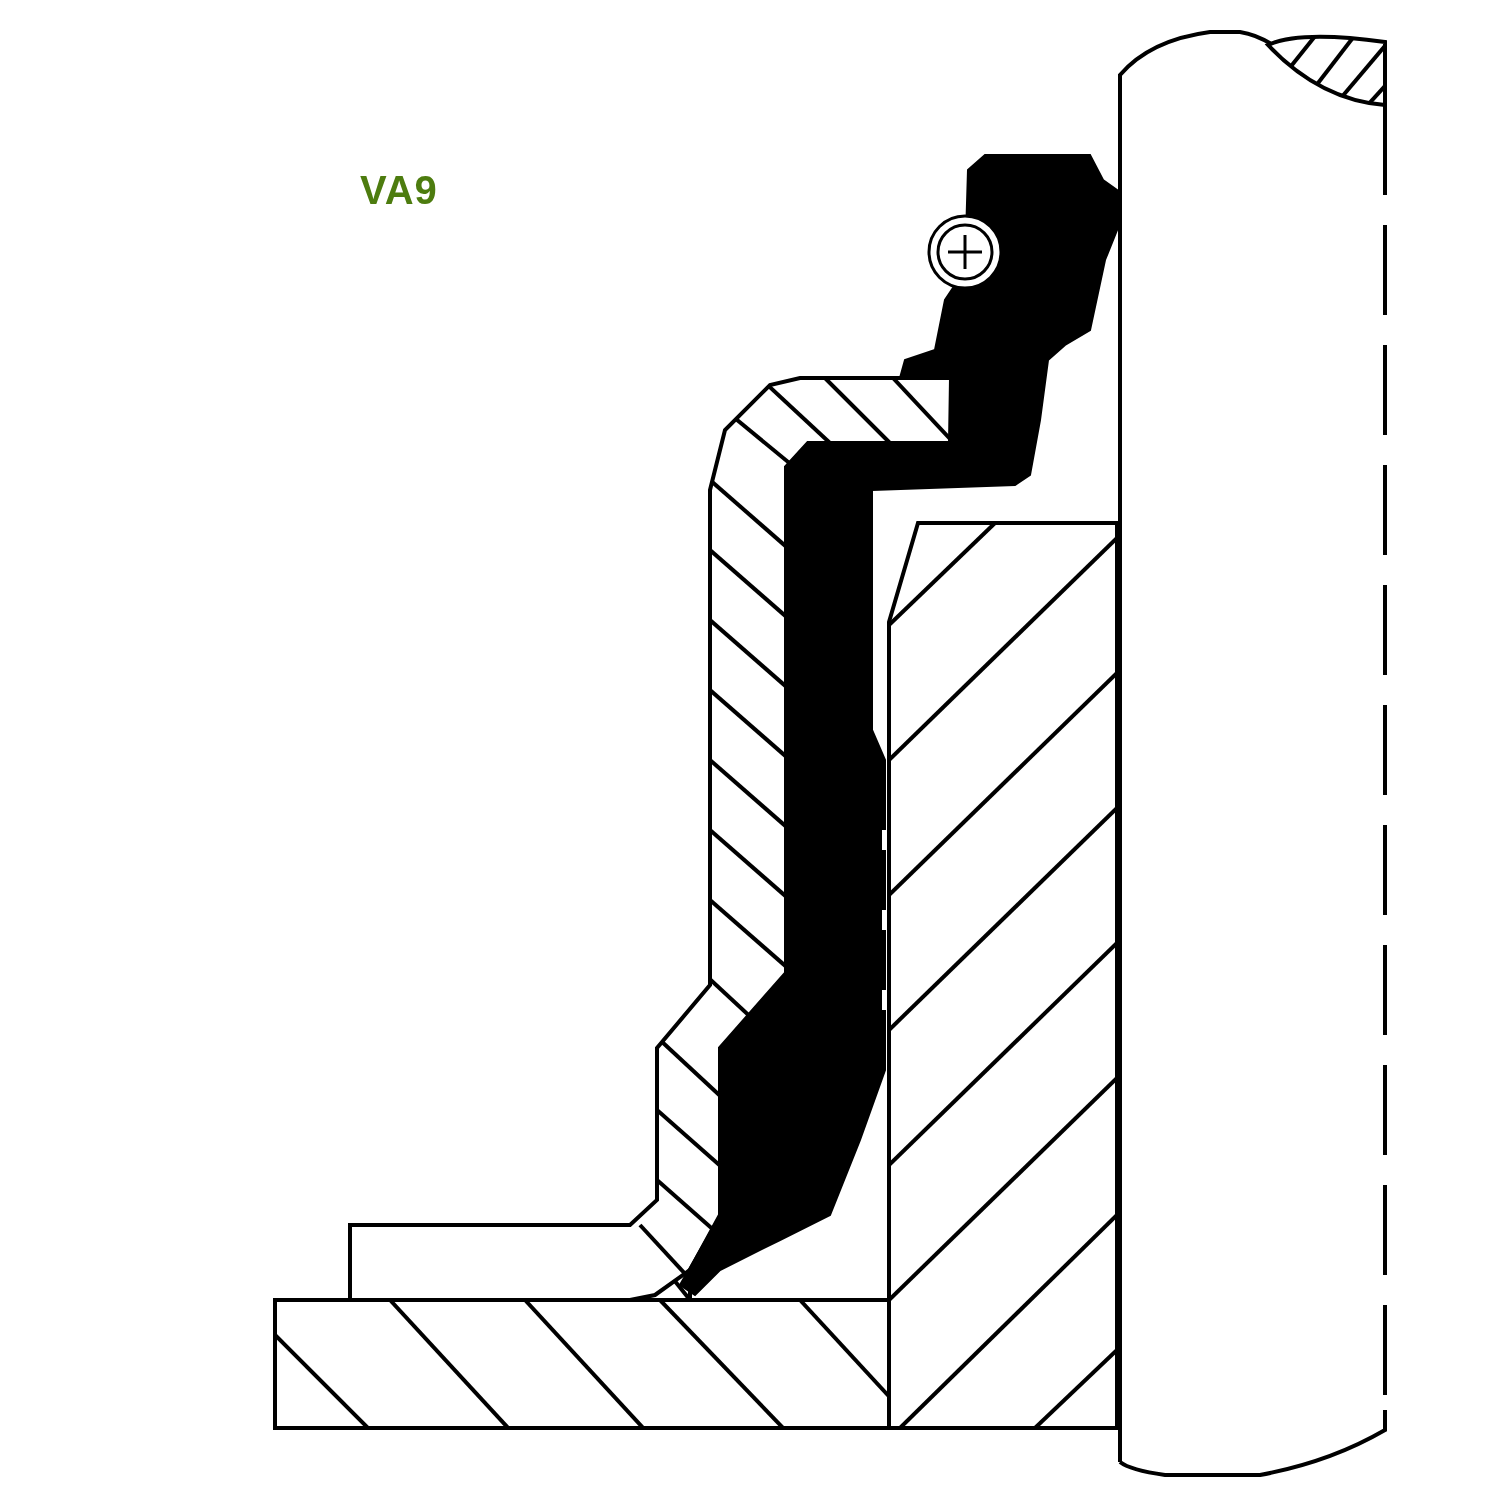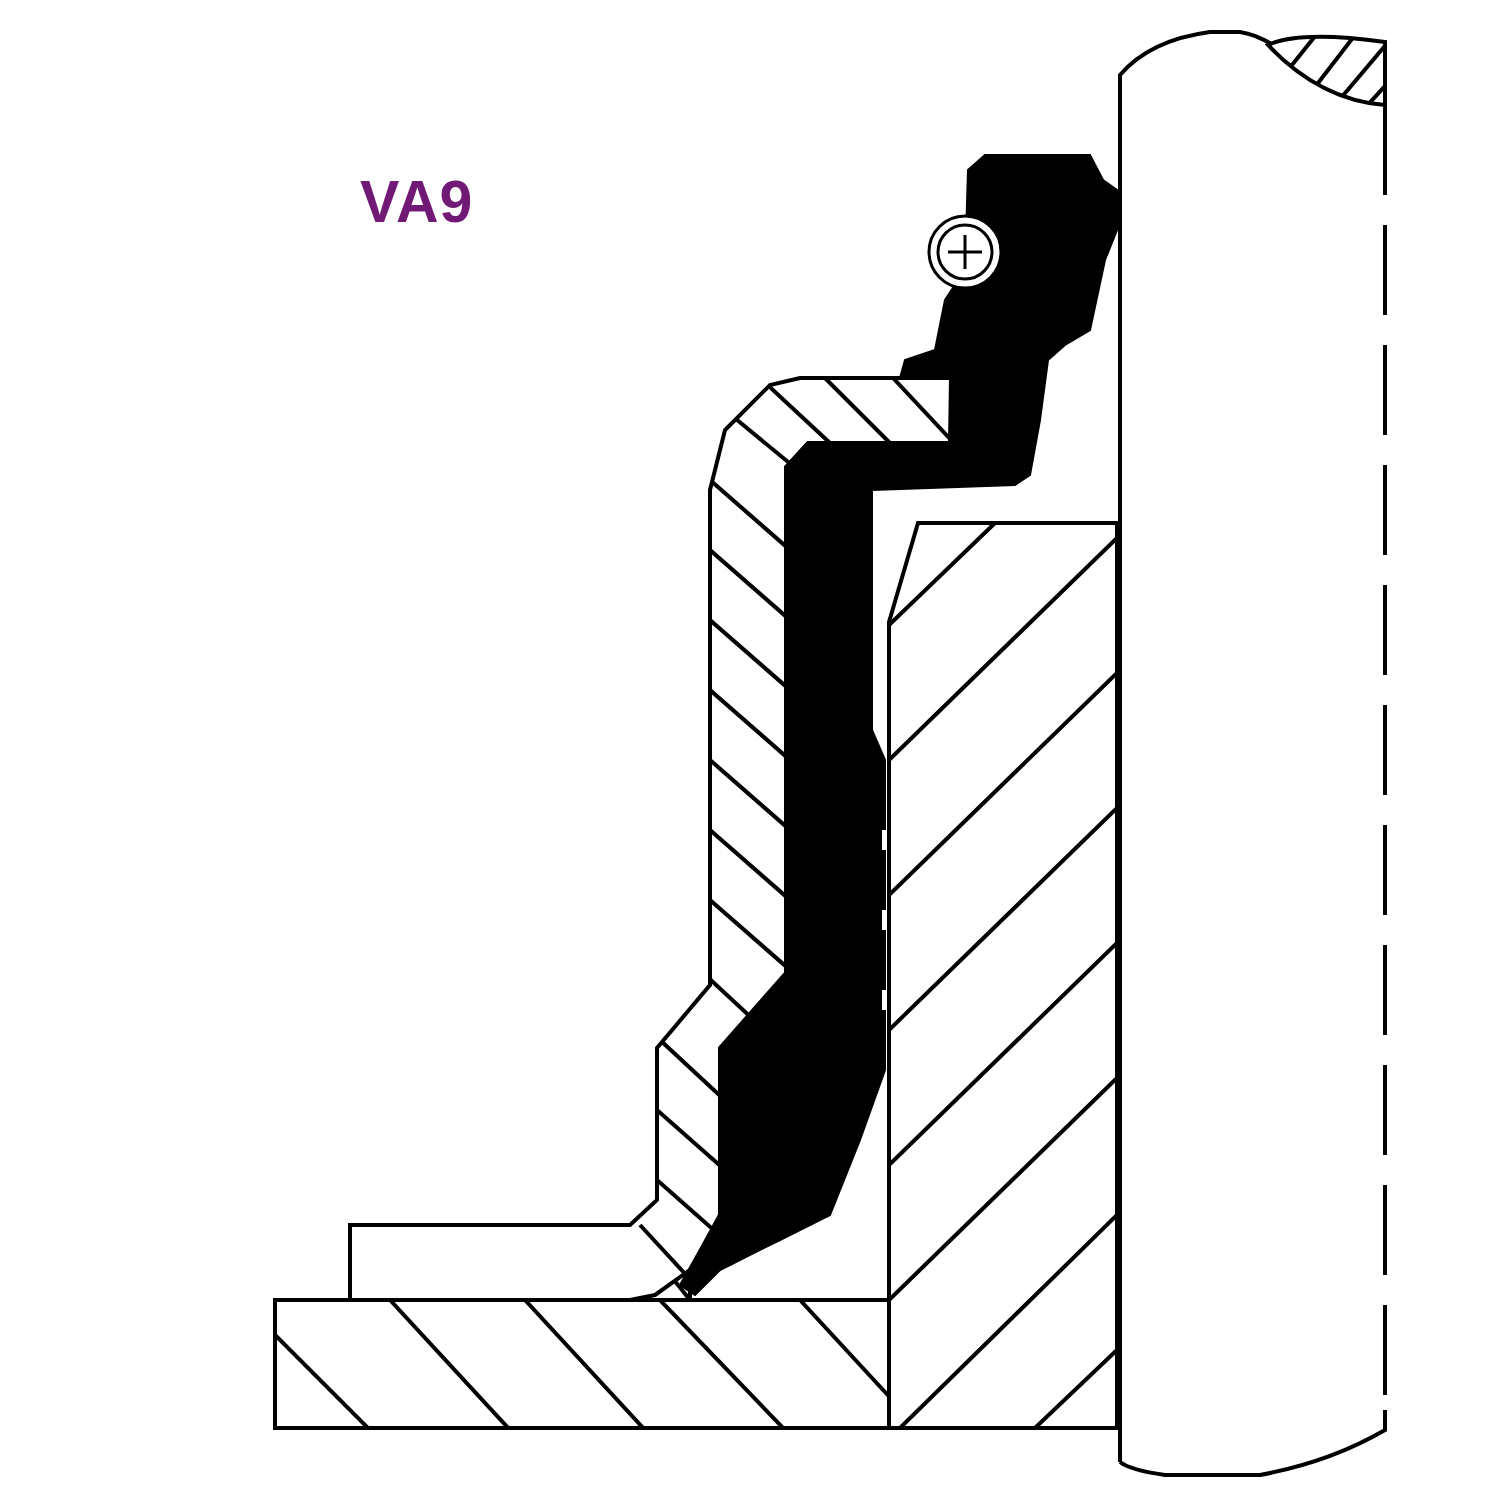--- a/index.html
+++ b/index.html
@@ -1,18 +1,18 @@
 <!DOCTYPE html>
 <html><head>
 <meta charset="utf-8">
 <style>
   html, body { margin: 0; padding: 0; background: #ffffff; }
   body { width: 1500px; height: 1500px; overflow: hidden; position: relative; font-family: "Liberation Sans", sans-serif; }
   #diagram { position: absolute; left: 0; top: 0; width: 1500px; height: 1500px; }
-  .label { position: absolute; left: 360px; top: 168px; font-family: "Liberation Sans", sans-serif; font-weight: bold; font-size: 59px; color: #701a75; letter-spacing: 1px; }
+  .label { position: absolute; left: 360px; top: 168px; font-family: "Liberation Sans", sans-serif; font-weight: bold; font-size: 40px; color: #4d7c0f; letter-spacing: 1px; }
 </style>
 </head>
 <body>
 
 <div class="label">VA9</div>
 
 <svg id="diagram" viewBox="0 0 1500 1500" xmlns="http://www.w3.org/2000/svg">
   <defs>
     <clipPath id="clipBase">
         <rect x="275" y="1300" width="614" height="128"></rect>

